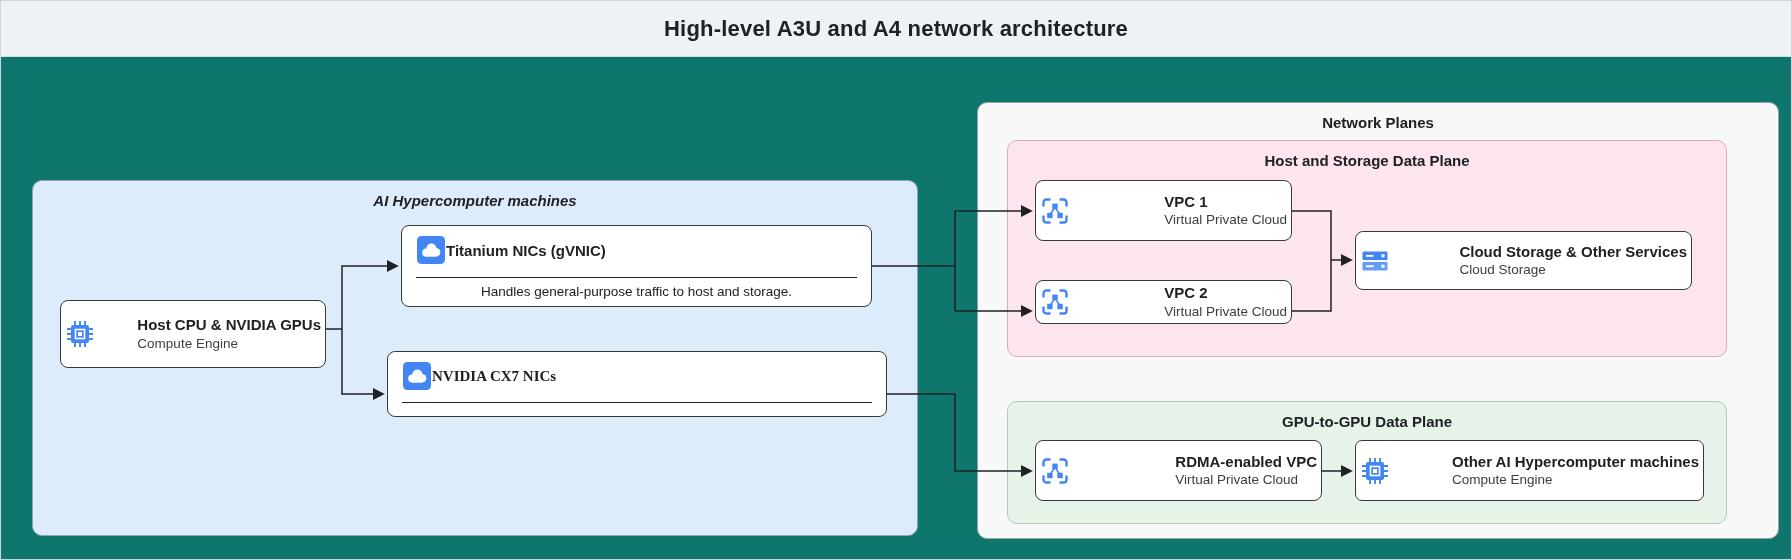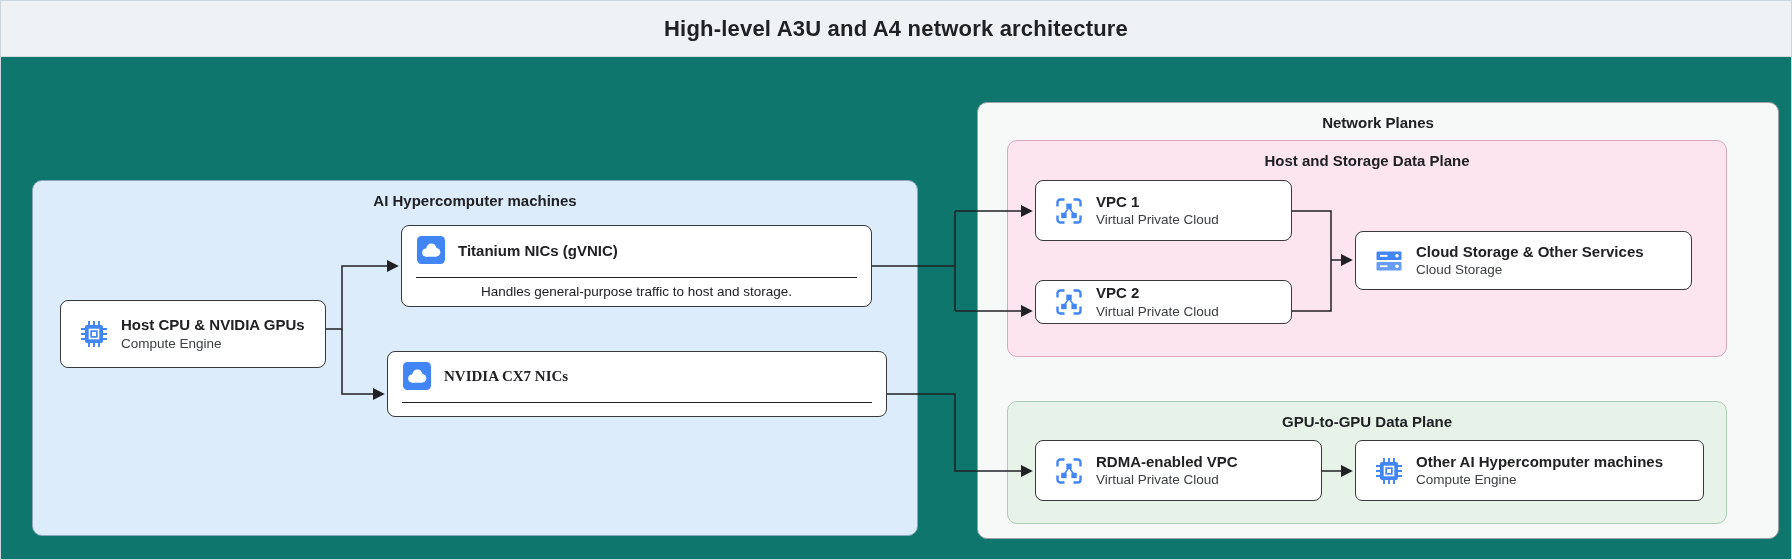--- a/index.html
+++ b/index.html
@@ -29,29 +29,29 @@
   }
   .g-ai   { background:var(--ai-machines-bg); border:1px solid var(--ai-machines-border); }
   .g-np   { background:var(--network-planes-bg); border:1px solid var(--network-planes-border); }
   .g-pink { background:var(--host-storage-bg); border:1px solid var(--host-storage-border); z-index:2; }
   .g-green{ background:var(--gpu-plane-bg); border:1px solid var(--gpu-plane-border); z-index:2; }
 
   
   .node {
     position:absolute; background:#fff;
     border:1.5px solid var(--node-border,#37393b); border-radius:8px;
-    display:flex; align-items:center; gap:12px; padding:0 18px;
-    box-sizing:border-box; z-index:4;
+    display:flex; align-items:center; gap:20px; padding:0 4px;
+    box-sizing:border-box; z-index:4;justify-content:space-between;
   }
   .ntext { display:flex; flex-direction:column; line-height:1.3; }
   .ntitle { font-weight:bold; font-size:15px; white-space:nowrap; }
   .nsub { font-size:13.5px; color:#3c4043; white-space:nowrap; }
 
   .nic { flex-direction:column; align-items:stretch; gap:0; padding:9px 14px 7px; justify-content:space-between; }
-  .nic-head { display:flex; align-items:center; gap:12px; }
+  .nic-head { display:flex; align-items:center; }
   .nic-divider { border-top:1px solid var(--edge-color,#202124); margin:7px 0 6px; }
   .nic-desc { text-align:center; font-size:13.5px; color:#202124; white-space:nowrap; }
 
   
   .icon { flex:0 0 auto; }
   .icon svg { width:30px; height:30px; display:block; }
   .ic-fill { fill:var(--accent-blue,#4285f4); }
   .ic-fill-light { fill:var(--accent-blue-light,#669df6); }
   .ic-white { fill:#fff; }
   .ic-stroke { stroke:var(--accent-blue,#4285f4); fill:none; }
@@ -64,21 +64,21 @@
 </style>
 </head>
 <body>
 
 <div class="canvas">
 
   <div class="header">
     <div class="header-title">High-level A3U and A4 network architecture</div>
   </div>
 
-  <div class="group g-ai" style="left:31px; top:179px; width:886px; height:356px;">
+  <div class="group g-ai" style="left:31px; top:179px; width:886px; height:356px;font-style:italic;">
     <div class="group-title">AI Hypercomputer machines</div>
   </div>
 
   <div class="group g-np" style="left:976px; top:101px; width:802px; height:437px;">
     <div class="group-title">Network Planes</div>
   </div>
 
   <div class="group g-pink" style="left:1006px; top:139px; width:720px; height:217px;">
     <div class="group-title">Host and Storage Data Plane</div>
   </div>

